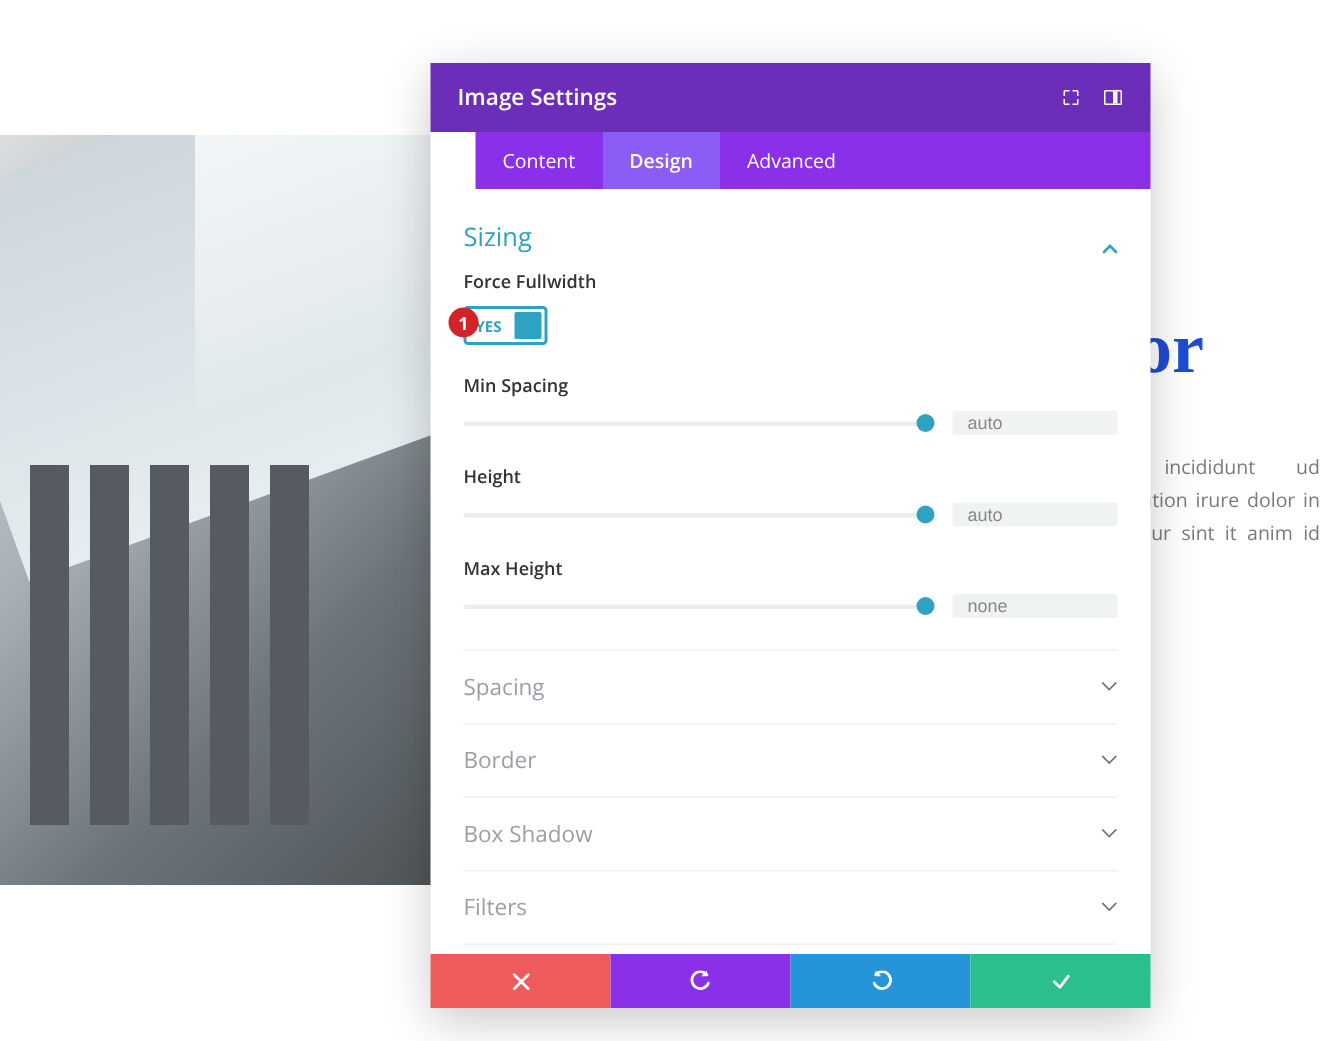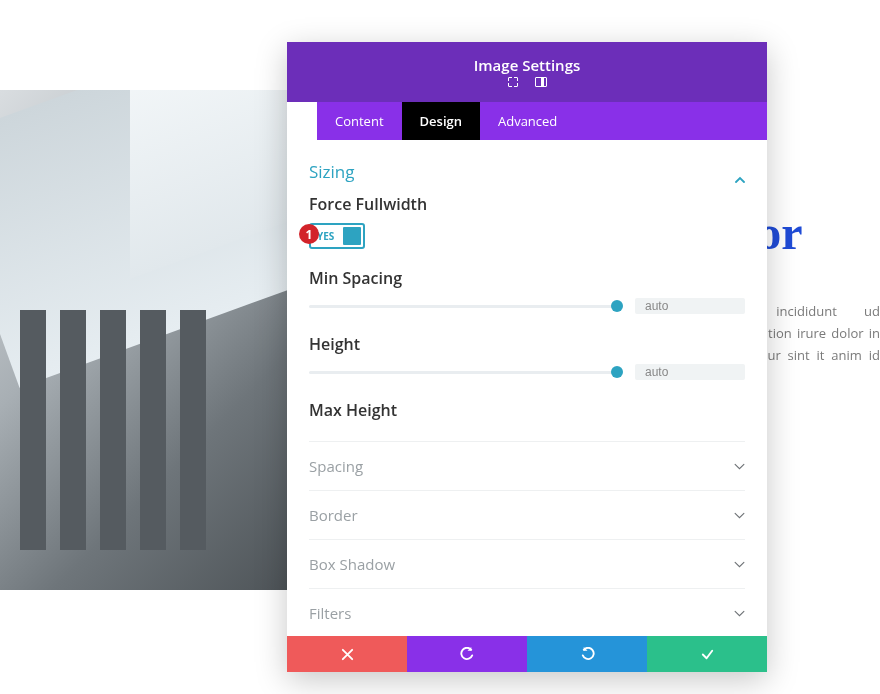--- a/index.html
+++ b/index.html
@@ -42,54 +42,54 @@
     position: absolute; left: 287px; top: 42px;
     width: 480px; height: 630px;
     background: #fff;
     box-shadow: 0 8px 30px rgba(0,0,0,.22);
     display: flex; flex-direction: column;
   }
   .modal-header {
     background: #6c2eb9;
     color: #fff; font-weight: 600; font-size: 15px;
     padding: 13px 18px;
-    display:flex; align-items:center; justify-content: space-between; flex-direction: column;
+    display:flex; align-items:center; justify-content: space-between;
   }
   .modal-header .right { display:flex; gap:14px; align-items:center;}
   .modal-header .ico{width:14px;height:14px;display:flex;align-items:center;justify-content:center;cursor:pointer;}
   .ico-expand{border:1.5px solid #fff; width:10px;height:10px; position:relative;border-radius:1px;}
   .ico-expand::before,.ico-expand::after{content:"";position:absolute;background:#6c2eb9;}
   .ico-expand::before{left:-2px;right:-2px;top:3px;height:2px;}
   .ico-expand::after{top:-2px;bottom:-2px;left:3px;width:2px;}
   .ico-panel{width:12px;height:10px;border:1.5px solid #fff;border-radius:1px;position:relative;}
   .ico-panel::after{content:"";position:absolute;right:2px;top:0;bottom:0;width:3px;background:#fff;}
 
   .modal-tabs {
     background: #8930e8;
     display:flex; font-size:13px;margin-left:30px;
   }
   .modal-tabs .tab{
     color:#fff; padding:10px 18px; cursor:pointer;
   }
-  .modal-tabs .tab.active{ background:#000000; font-weight:600;}
+  .modal-tabs .tab.active{ background:#8b5cf6; font-weight:600;}
 
   .modal-body{
     flex:1; overflow-y:auto; padding: 16px 22px 4px;
   }
 
   .section-open .sec-head{
     display:flex; justify-content:space-between; align-items:center;
     color:#2da3c1; font-size:17px; font-weight:400; cursor:pointer; padding: 4px 0 10px;
   }
   .sec-head .chev{width:10px;height:10px;}
   .chev svg{width:10px;height:10px;}
 
   .sec-body{padding-bottom:10px;}
 
-  .field-label{ font-size:16px; color:#333; font-weight:600; margin-bottom:8px;}
+  .field-label{ font-size:12px; color:#333; font-weight:600; margin-bottom:8px;}
 
   .toggle-row{display:flex;align-items:center; gap:0; margin-bottom:18px; position:relative;}
   .marker{
     position:absolute; left:-10px; top:1px;
     width:20px;height:20px;border-radius:50%;
     background:#d2232a;color:#fff;font-size:12px;font-weight:700;
     display:flex;align-items:center;justify-content:center;
     z-index:2;
   }
   .toggle{
@@ -197,20 +197,27 @@
             <div class="track-wrap">
               <div class="track"></div>
                 <div class="thumb"></div>
             </div>
             <input class="val-box" value="auto" style="">
           </div>
         </div>
 
         <div class="slider-field" style="margin-bottom:10px;">
           <div class="field-label">Max Height</div>
+          <div class="slider-row">
+            <div class="track-wrap">
+              <div class="track"></div>
+                <div class="thumb"></div>
+            </div>
+            <input class="val-box" value="none" style="">
+          </div>
         </div>
       </div>
     </div>
 
     <div class="section-collapsed">
       <span>Spacing</span>
       <span class="chev-down"><svg viewBox="0 0 10 10">
             <path d="M1 3 L5 7 L9 3" fill="none" stroke-linecap="round"></path>
           </svg></span>
     </div>

